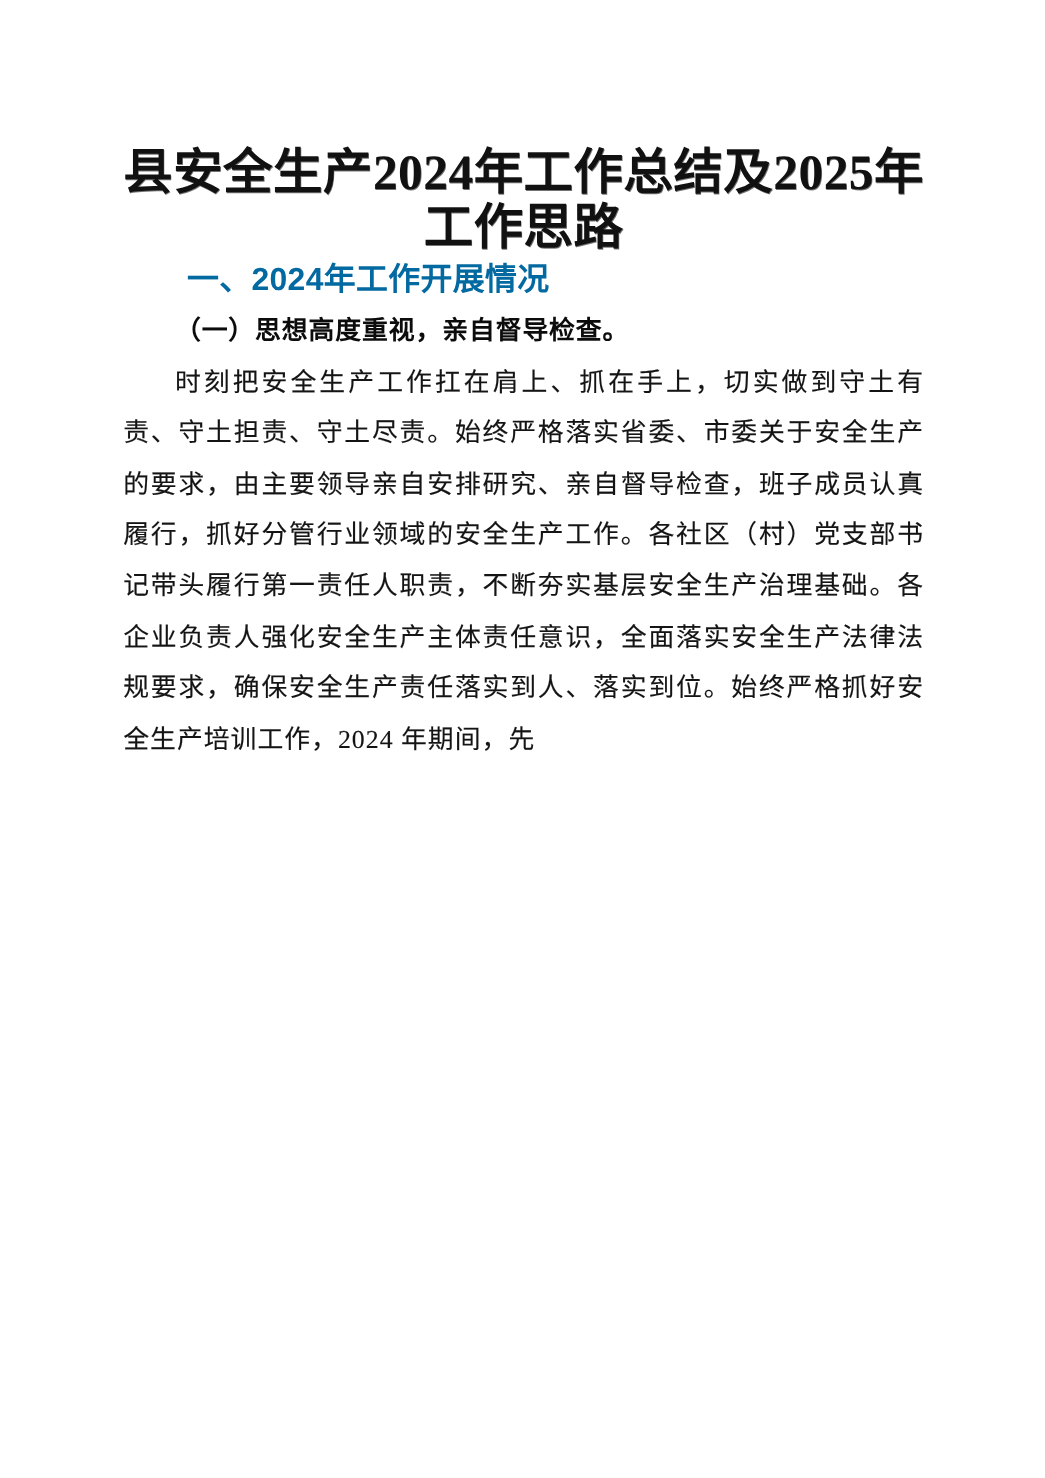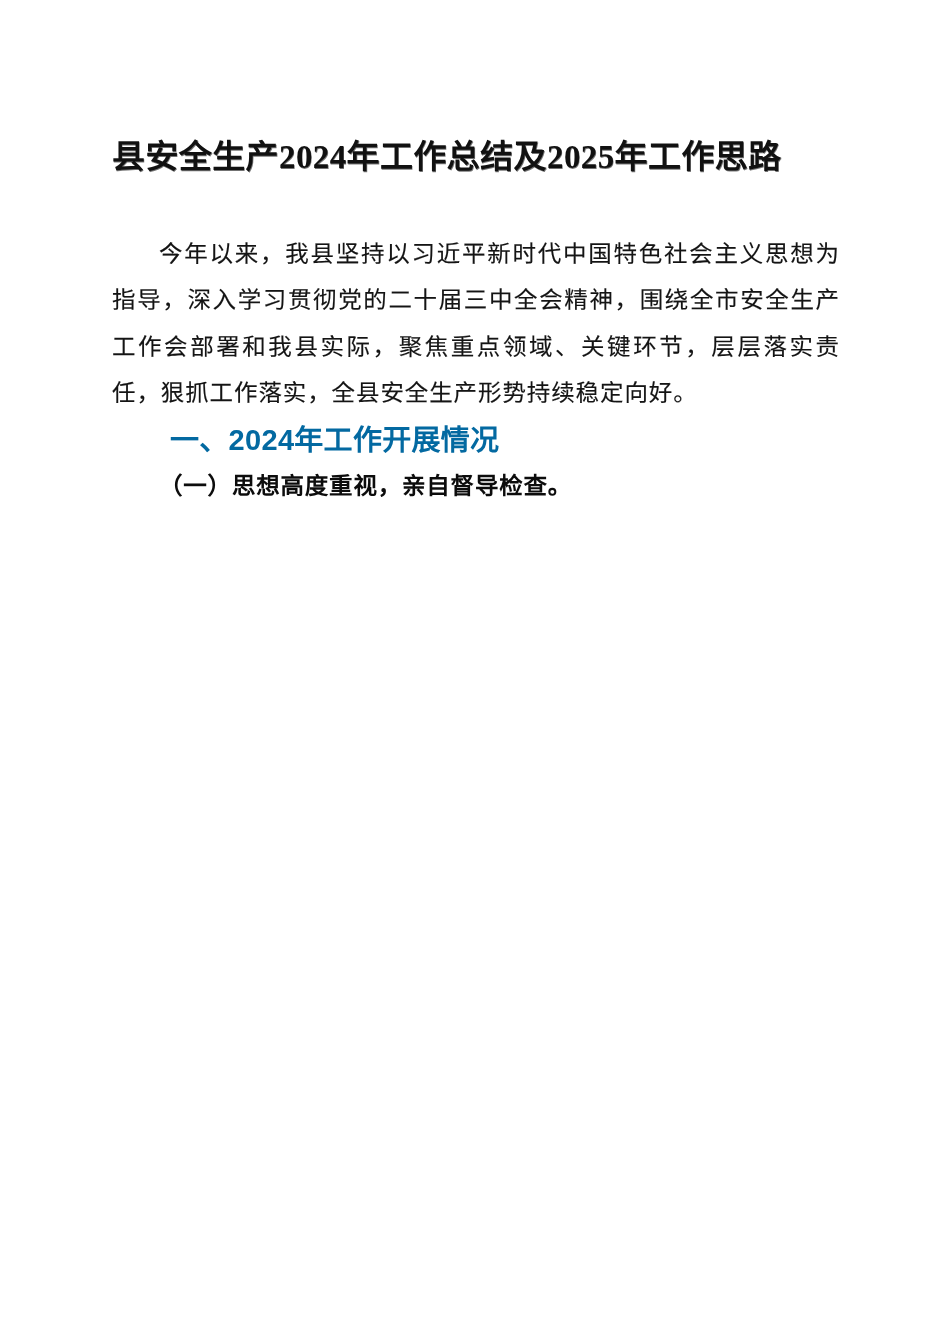--- a/index.html
+++ b/index.html
@@ -31,23 +31,24 @@
     position: absolute;
     left: 112px;
     top: 0;
     width: 728px;
   }
 
   
   .doc-title {
     margin: 0;
     padding: 0;
+    text-align: center;
     font-family: "Liberation Serif", "DejaVu Serif", serif;
     font-weight: bold;
-    font-size: 33px;
+    font-size: 45px;
     line-height: 50px;
     letter-spacing: 0.4px;
     color: #111111;
     text-shadow: 0.6px 0.6px 0 rgba(0,0,0,0.55);
     padding-top: 132px;
     word-break: break-all;
   }
 
   
   .para {
@@ -104,22 +105,22 @@
   }
 </style>
 </head>
 <body>
 
 <div class="page">
   <div class="content">
 
     <h1 class="doc-title">县安全生产2024年工作总结及2025年工作思路</h1>
 
-    <p class="para first-body">今年以来，我县坚持以习近平新时代中国特色社会主义思想为指导，深入学习贯彻党的二十届三中全会精神，围绕全市安全生产工作会部署和我县实际，聚焦重点领域、关键环节，层层落实责任，狠抓工作落实，全县安全生产形势持续稳定向好。</p>
 
     <h2 class="h1-cn">一、2024年工作开展情况</h2>
 
     <h3 class="h2-cn">（一）思想高度重视，亲自督导检查。</h3>
 
 
+    <p class="para">时刻把安全生产工作扛在肩上、抓在手上，切实做到守土有责、守土担责、守土尽责。始终严格落实省委、市委关于安全生产的要求，由主要领导亲自安排研究、亲自督导检查，班子成员认真履行，抓好分管行业领域的安全生产工作。各社区（村）党支部书记带头履行第一责任人职责，不断夯实基层安全生产治理基础。各企业负责人强化安全生产主体责任意识，全面落实安全生产法律法规要求，确保安全生产责任落实到人、落实到位。始终严格抓好安全生产培训工作，2024 年期间，先</p>
 
   </div>
 </div>
 
 </body></html>

